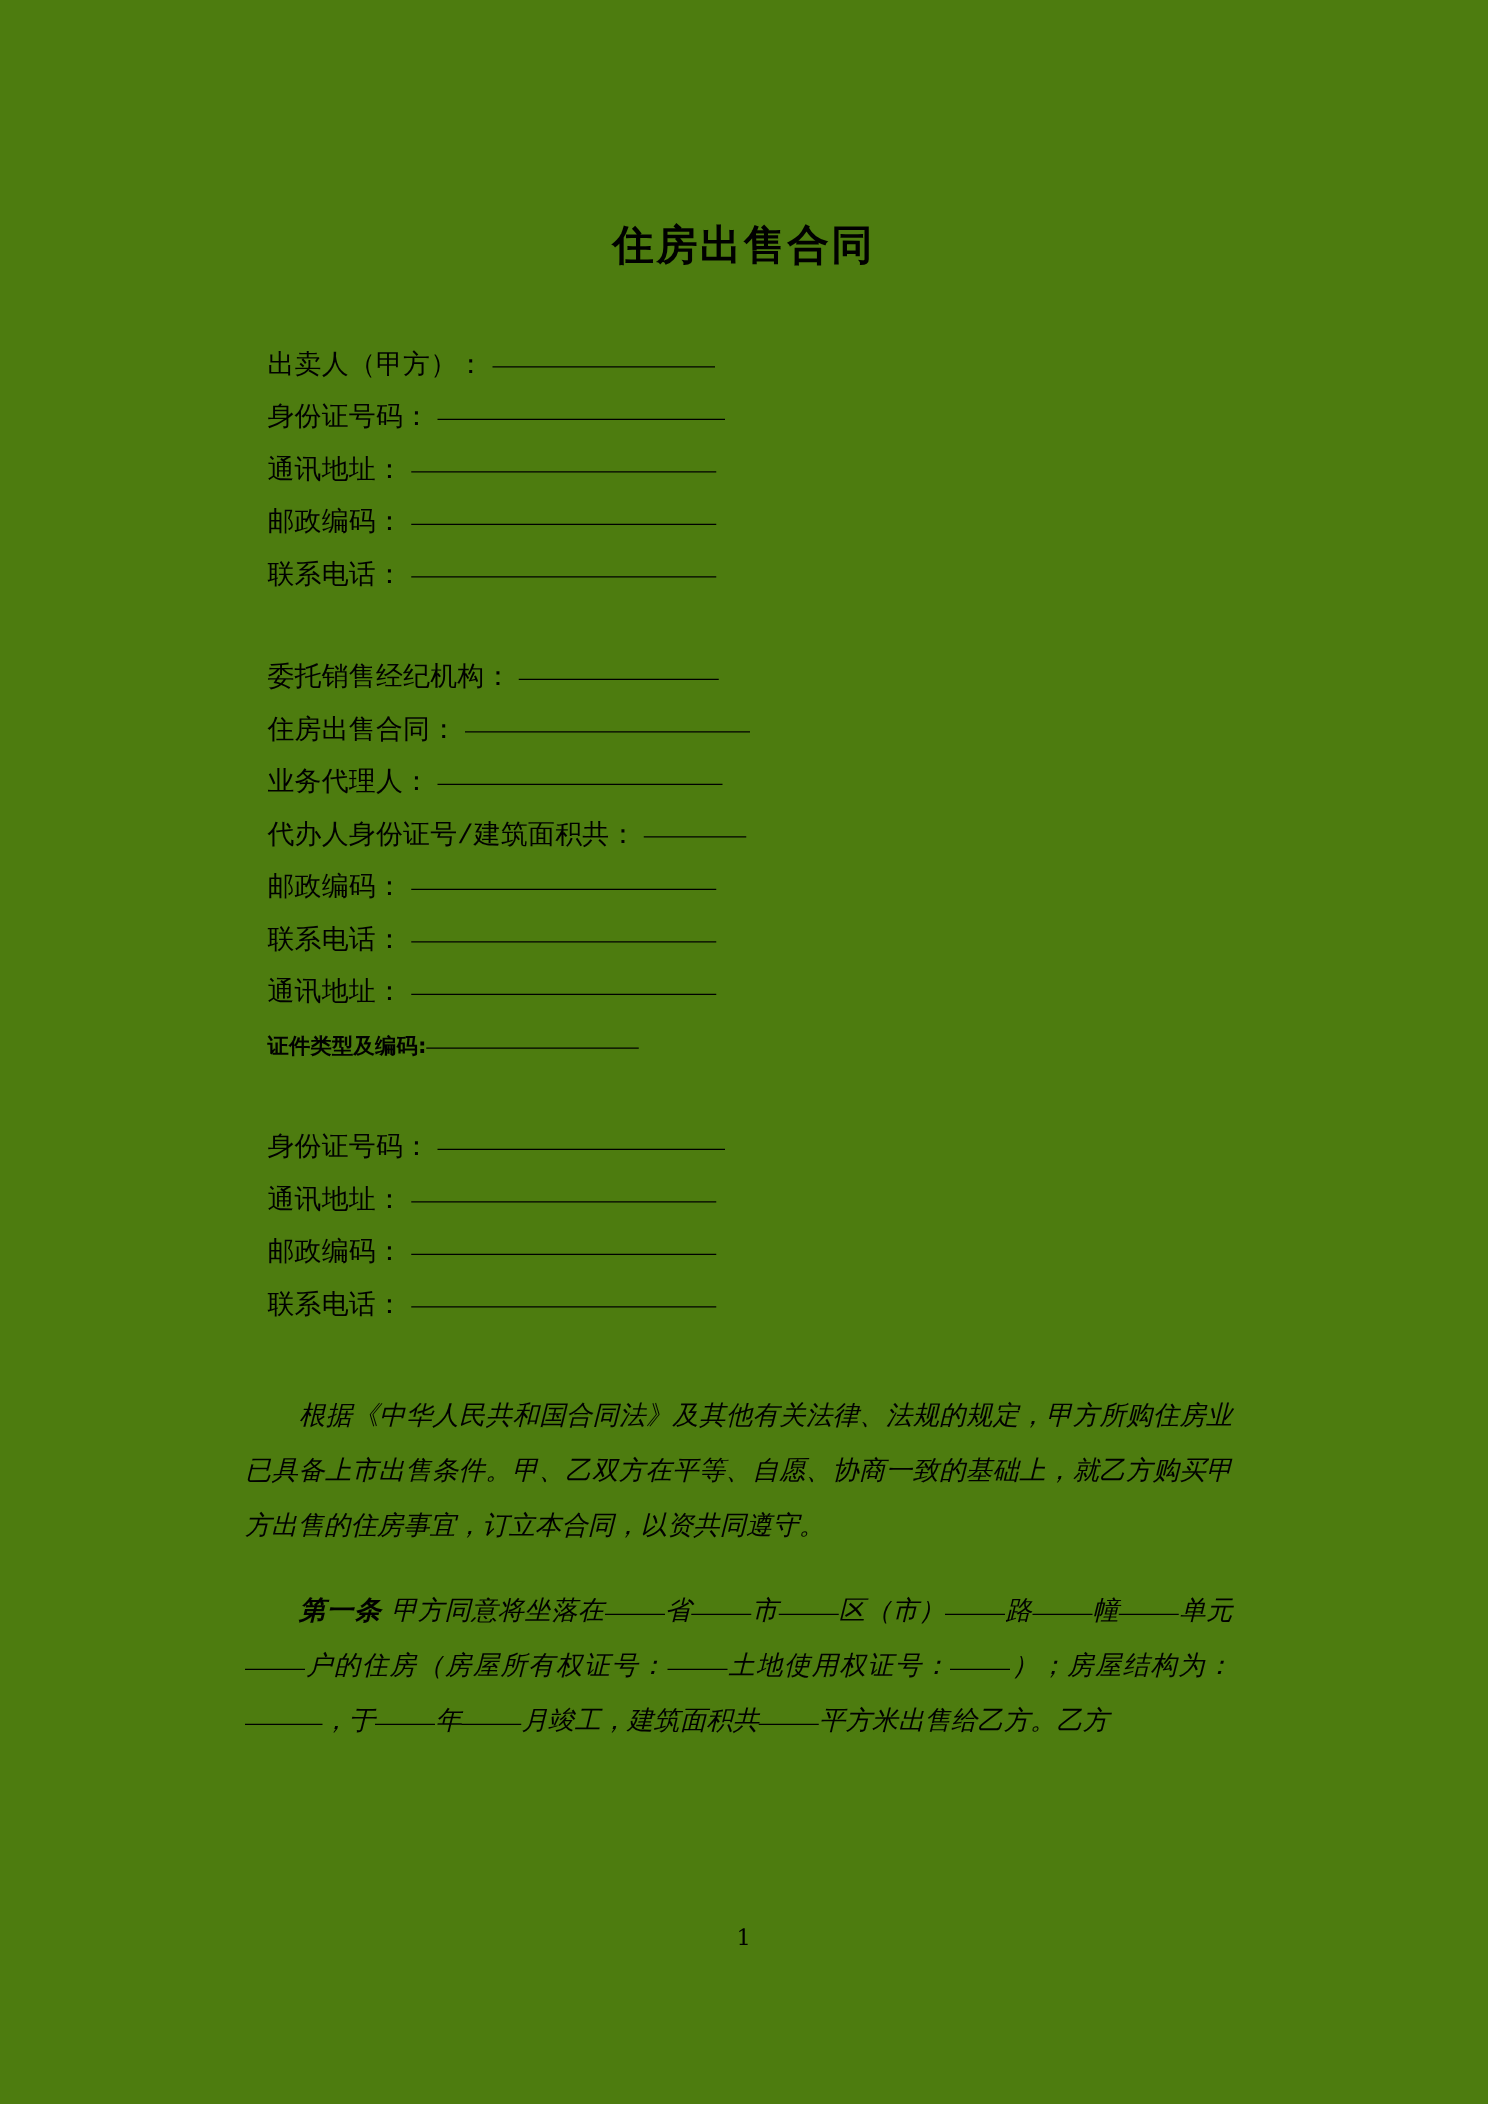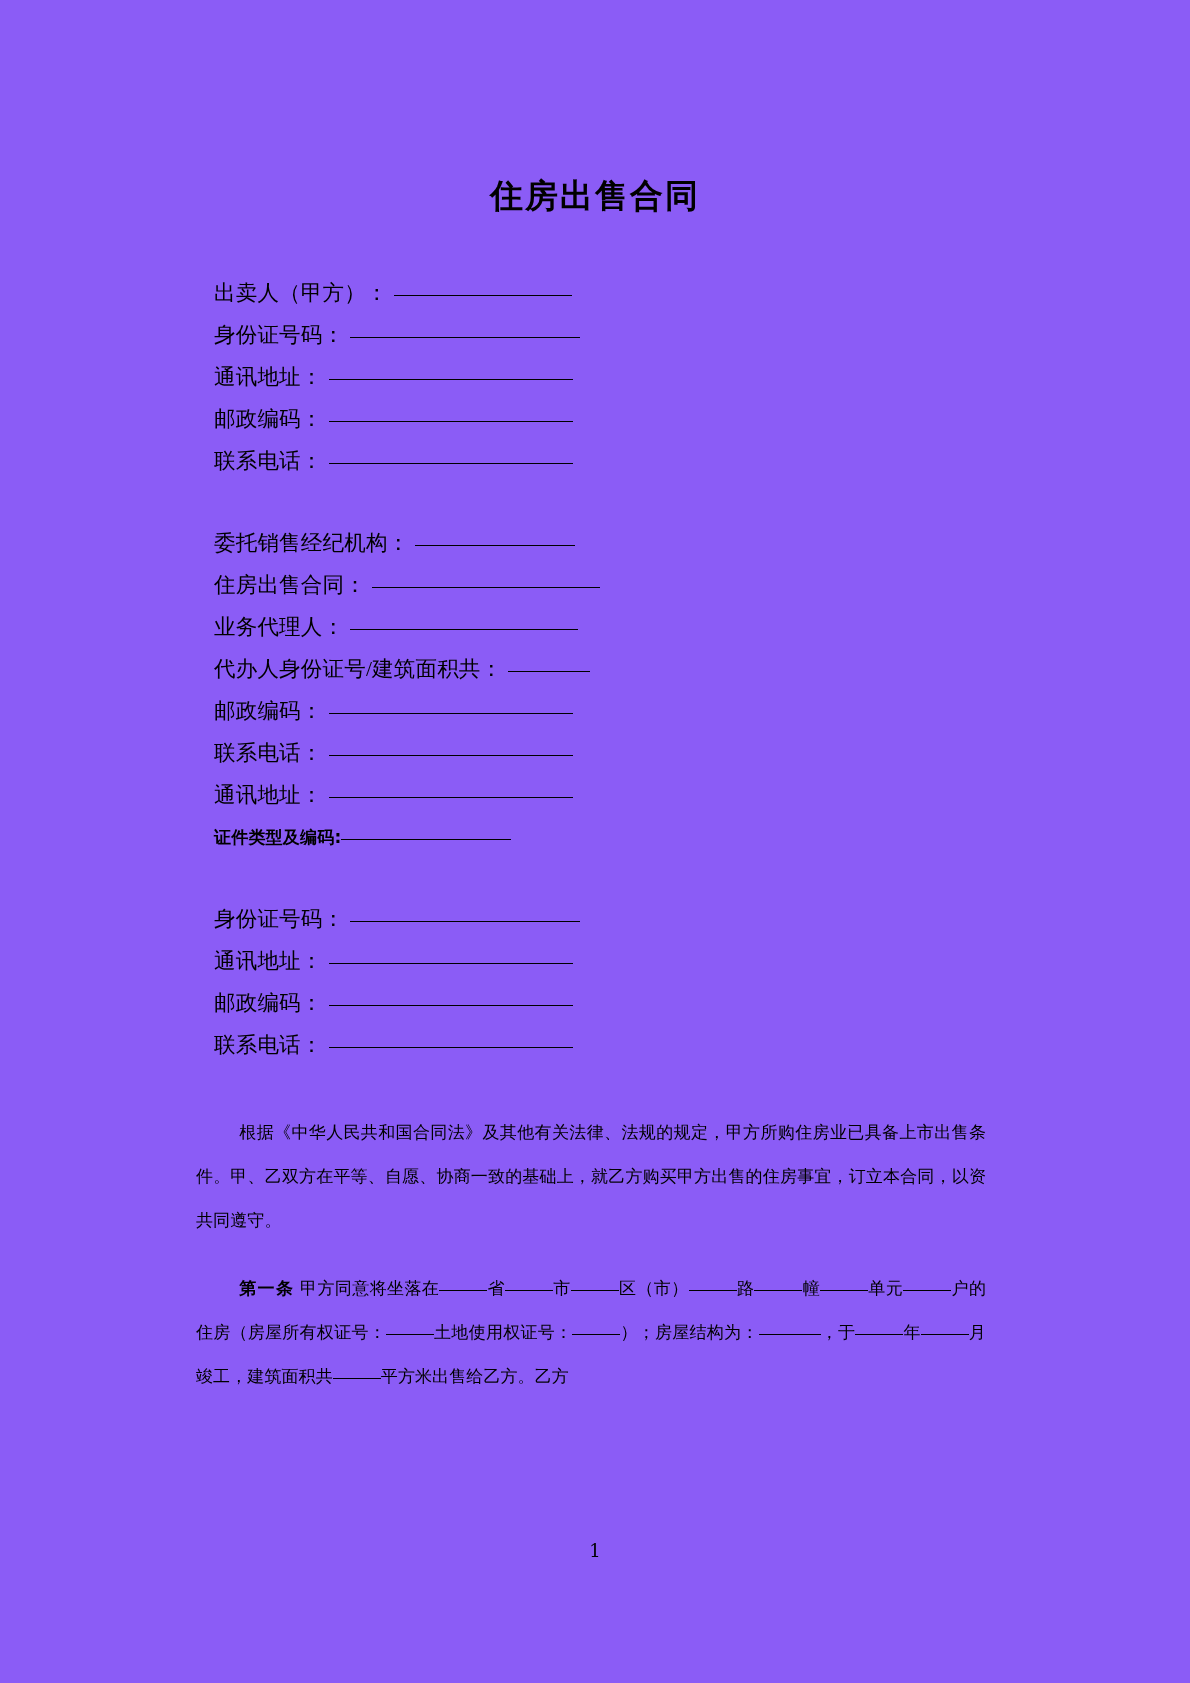--- a/index.html
+++ b/index.html
@@ -8,21 +8,21 @@
     background: #ffffff;
   }
   body {
     font-family: "DejaVu Serif", "Liberation Serif", serif;
     color: #000000;
   }
   .page {
     position: relative;
     width: 1190px;
     height: 1683px;
-    background: #8b5cf6;
+    background: #4d7c0f;
     margin: 0 auto;
     overflow: hidden;
     box-sizing: border-box;
   }
 
   
   .doc-title {
     position: absolute;
     left: 0;
     top: 176px;
@@ -44,21 +44,21 @@
   }
   .field-row {
     display: flex;
     align-items: baseline;
     height: 42px;
     font-size: 21.5px;
     line-height: 42px;
     white-space: nowrap;
   }
   .field-label {
-    font-family: Liberation Serif, serif;
+    font-family: Liberation Mono, monospace;
     font-size: 21.5px;
     letter-spacing: 0.2px;
   }
   .field-rule {
     display: inline-block;
     border-bottom: 1.6px solid #000;
     height: 0;
     position: relative;
     top: -4px;
     margin-left: 6px;
@@ -80,26 +80,27 @@
 
   
   .body-block {
     position: absolute;
     left: 196px;
     top: 1110px;
     width: 790px;
   }
   .para {
     font-family: "DejaVu Serif", "Liberation Serif", serif;
-    font-size: 17px;
+    font-size: 21px;
     line-height: 44px;
     text-align: justify;
     text-justify: inter-ideograph;
     margin: 0;
     letter-spacing: 0.1px;
+    font-style: italic;
   }
   .para + .para {
     margin-top: 24px;
   }
   .para .indent {
     display: inline-block;
     width: 43px;
   }
   .clause-no {
     font-weight: bold;

